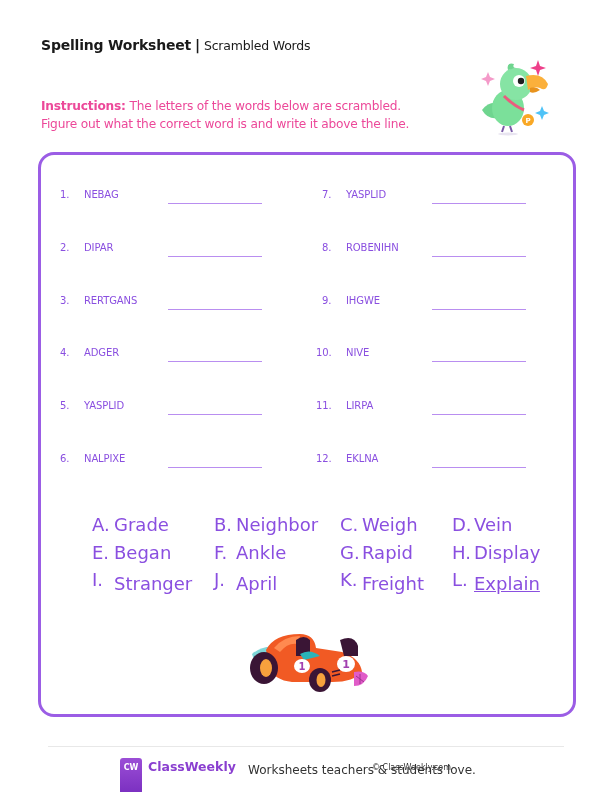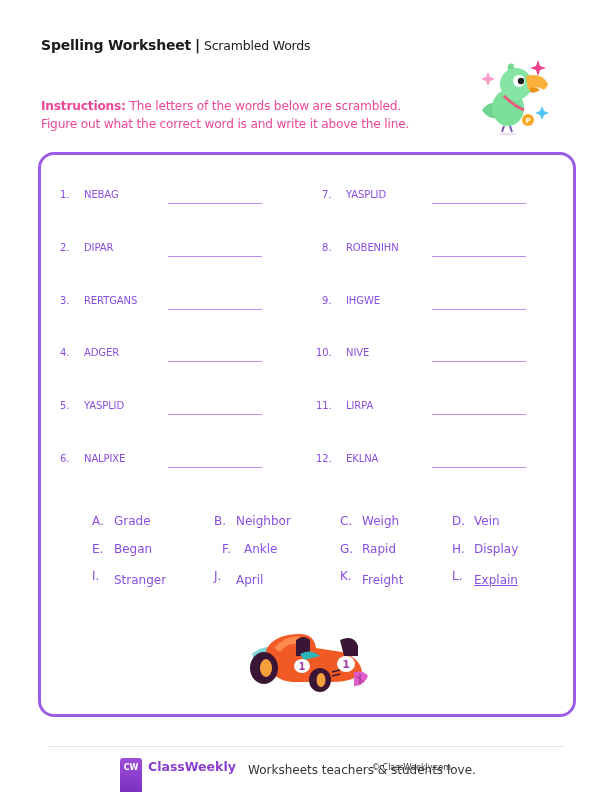--- a/index.html
+++ b/index.html
@@ -15,21 +15,21 @@
   .instructions .lbl { font-weight: bold; }
 
   .parrot { position: absolute; left: 478px; top: 58px; width: 78px; height: 80px; }
 
   .box { position: absolute; left: 38px; top: 152px; width: 538px; height: 565px; border: 3px solid #9b5de5; border-radius: 16px; }
 
   .q { position: absolute; font-size: 10px; color: #8a4fe0; white-space: nowrap; letter-spacing: -0.1px; }
   .q .num { display: inline-block; width: 24px; text-align: left; }
   .line { position: absolute; height: 1px; background: #b98ef0; width: 94px; }
 
-  .opt { position: absolute; font-size: 12px; color: #8a4fe0; white-space: nowrap; }
+  .opt { position: absolute; font-size: 18px; color: #8a4fe0; white-space: nowrap; }
   .opt .letter { display: inline-block; width: 22px; }
   .opt .letter.raised { position: relative; top: -4px; }
 
   .car { position: absolute; left: 244px; top: 626px; width: 124px; height: 66px; }
 
   .footer-rule { position: absolute; left: 48px; top: 746px; width: 516px; height: 1px; background: #e8e8e8; }
   .logo-box { position: absolute; left: 120px; top: 758px; width: 22px; height: 36px; border-radius: 3px; background: linear-gradient(180deg,#9b4ed6,#7a2fc0); color: #fff; font-size: 8px; font-weight: bold; text-align: center; line-height: 20px; }
   .logo-text { position: absolute; left: 148px; top: 759px; font-size: 12.5px; font-weight: bold; color: #8a3fd0; }
   .tagline { position: absolute; left: 248px; top: 763px; font-size: 12px; color: #333; white-space: nowrap; }
   .copyright { position: absolute; left: 372px; top: 763px; font-size: 8px; color: #333; white-space: nowrap; }
@@ -111,21 +111,21 @@
 
 <div class="q" style="left:316px; top:453px;"><span class="num" style="width:30px">12.</span><span>EKLNA</span></div>
 <div class="line" style="left:432px; top:467px;"></div>
 
 <div class="opt" style="left:92px; top:514px;"><span class="letter">A.</span><span>Grade</span></div>
 <div class="opt" style="left:214px; top:514px;"><span class="letter">B.</span><span>Neighbor</span></div>
 <div class="opt" style="left:340px; top:514px;"><span class="letter">C.</span><span>Weigh</span></div>
 <div class="opt" style="left:452px; top:514px;"><span class="letter">D.</span><span>Vein</span></div>
 
 <div class="opt" style="left:92px; top:542px;"><span class="letter">E.</span><span>Began</span></div>
-<div class="opt" style="left:214px; top:542px;margin-left:8px;"><span class="letter">F.</span><span>Ankle</span></div>
+<div class="opt" style="left:214px; top:542px;"><span class="letter">F.</span><span>Ankle</span></div>
 <div class="opt" style="left:340px; top:542px;"><span class="letter">G.</span><span>Rapid</span></div>
 <div class="opt" style="left:452px; top:542px;"><span class="letter">H.</span><span>Display</span></div>
 
 <div class="opt" style="left:92px; top:573px;"><span class="letter raised">I.</span><span>Stranger</span></div>
 <div class="opt" style="left:214px; top:573px;"><span class="letter raised">J.</span><span>April</span></div>
 <div class="opt" style="left:340px; top:573px;"><span class="letter raised">K.</span><span>Freight</span></div>
 <div class="opt" style="left:452px; top:573px;text-decoration:underline;"><span class="letter raised">L.</span><span>Explain</span></div>
 
 <svg class="car" viewBox="0 0 124 66">
 

